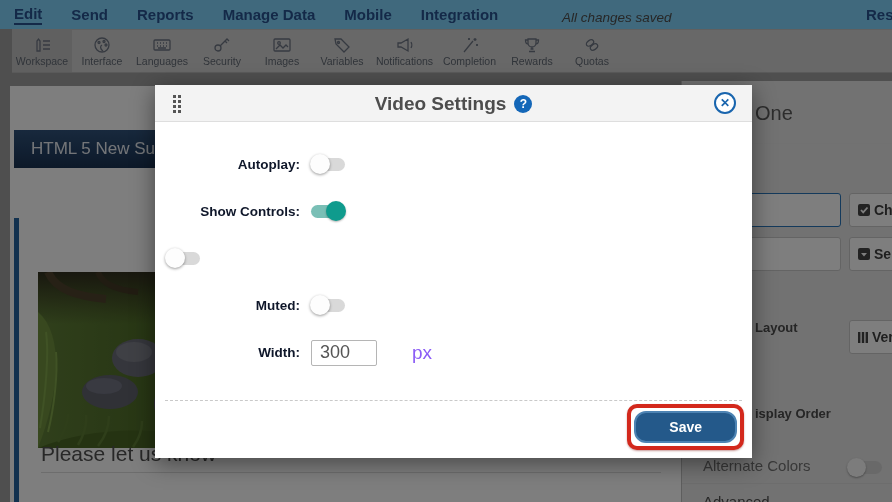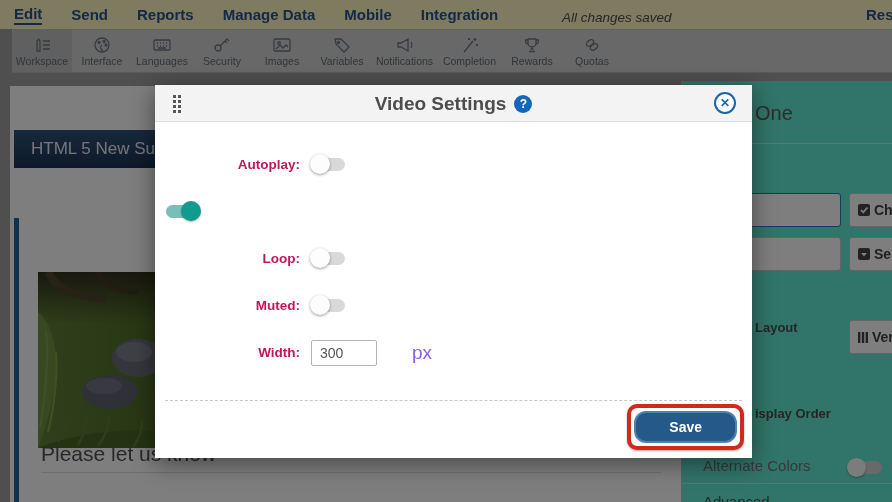--- a/index.html
+++ b/index.html
@@ -1,20 +1,20 @@
 <!DOCTYPE html>
 <html><head>
 <meta charset="utf-8">
 <style>
   * { margin:0; padding:0; box-sizing:border-box; }
   html,body { width:892px; height:502px; overflow:hidden; }
   body { position:relative; font-family:"Liberation Sans",sans-serif; background:#9e9e9e; }
 
   
-  .topnav { position:absolute; top:0; left:0; right:0; height:29px; background:#fef9c3;
+  .topnav { position:absolute; top:0; left:0; right:0; height:29px; background:#7dd3fc;
             display:flex; align-items:center; padding-left:14px; z-index:1; }
   .nav-item { font-size:15px; font-weight:bold; color:#234f8f; margin-right:29px;
               padding-bottom:1px; cursor:pointer; white-space:nowrap; }
   .nav-item.active { border-bottom:2px solid #234f8f; }
   .nav-right { position:absolute; left:866px; top:6px; font-size:15px; font-weight:bold; color:#234f8f; }
 
   
   .toolbar { position:absolute; top:29px; left:12px; right:0; height:44px; background:#d2d2d2;
              border-top:1px solid #c0c0c0; border-bottom:1px solid #b5b5b5; display:flex; z-index:1; }
   .tool { width:60px; height:100%; display:flex; flex-direction:column; align-items:center;
@@ -35,21 +35,21 @@
             background:linear-gradient(#2a4d77,#122c4e); color:#e9edf3; font-size:17px;
             line-height:38px; padding-left:17px; white-space:nowrap; overflow:hidden; }
   .question-block { position:absolute; left:4px; top:132px; right:0; bottom:0;
                     border-left:5px solid #1e5f9e; background:#fff; }
   .q-image { position:absolute; left:19px; top:54px; width:430px; height:176px; overflow:hidden; }
   .q-image svg { display:block; }
   .q-caption { position:absolute; left:22px; top:224px; font-size:21px; color:#4c4c4c; white-space:nowrap; }
   .q-divider { position:absolute; left:22px; top:254px; width:620px; border-top:1px solid #dcdcdc; }
 
   
-  .sidebar { position:absolute; left:681px; top:81px; width:211px; height:421px; background:#5eead4;
+  .sidebar { position:absolute; left:681px; top:81px; width:211px; height:421px; background:#e5e5e5;
              border-left:1px solid #bdbdbd; overflow:hidden; }
   .sb-heading { position:absolute; left:73px; top:21px; font-size:20px; color:#555; white-space:nowrap; }
   .sb-div1 { position:absolute; left:0; right:0; top:62px; border-top:1px solid #e3e3e3; }
   .sb-label { position:absolute; font-size:13px; font-weight:bold; color:#474747; white-space:nowrap;margin-top:28px; }
   .sb-btn { position:absolute; height:34px; border:1px solid #c9c9c9; border-radius:3px; background:#fff;
             font-size:14px; font-weight:bold; color:#3a3a3a; display:flex; align-items:center;
             cursor:pointer; white-space:nowrap; }
   .sb-btn.sel { border-color:#2272b8; color:#2272b8; }
   .sb-btn.frag { justify-content:flex-start; padding-right:18px; }
   .sb-btn .bicon { margin:0 3px 0 7px; display:flex; align-items:center; }
@@ -73,28 +73,28 @@
   .modal-title-wrap { width:100%; text-align:center; line-height:37px; font-size:19px;
                       font-weight:bold; color:#4d4d4d; }
   .help-badge { display:inline-block; width:18px; height:18px; border-radius:50%; background:#1467b8;
                 color:#fff; font-size:12px; font-weight:bold; line-height:18px; text-align:center;
                 vertical-align:2px; margin-left:8px; cursor:pointer; }
   .close-btn { position:absolute; right:16px; top:7px; width:22px; height:22px; border-radius:50%;
                border:2px solid #1965ae; color:#1965ae; font-size:12px; font-weight:bold;
                line-height:18px; text-align:center; cursor:pointer; background:#fff; }
   .modal-body { padding-top:19px; }
   .m-row { display:flex; align-items:center; height:47px; }
-  .m-label { width:145px; text-align:right; font-size:13.5px; font-weight:bold; color:#be185d; }
+  .m-label { width:145px; text-align:right; font-size:13.5px; font-weight:bold; color:#0f172a; }
   .tgl { position:relative; width:34px; height:13px; border-radius:7px; background:#d9d9d9;
          margin-left:11px; cursor:pointer; }
   .tgl .knob { position:absolute; top:-4px; left:-1px; width:20px; height:20px; border-radius:50%;
                background:#fdfdfd; box-shadow:0 1px 3px rgba(0,0,0,.4); }
   .tgl.on { background:#7abfb6; }
   .tgl.on .knob { left:auto; right:-1px; background:#0f9b8d; box-shadow:0 1px 2px rgba(0,0,0,.3); }
-  .width-input { width:66px; height:26px; border:1px solid #b5b5b5; border-radius:2px; font-size:14px;
+  .width-input { width:66px; height:26px; border:1px solid #b5b5b5; border-radius:2px; font-size:18px;
                  color:#555; padding:0 8px; margin-left:11px; font-family:"Liberation Sans",sans-serif; }
   .unit { margin-left:35px; font-size:19px; color:#8b5cf6; }
   .m-sep { position:absolute; top:315px; left:10px; right:10px; border-top:1px dashed #c9c9c9; }
   .save-wrap { position:absolute; top:319px; right:8px; border:4px solid #d3281c; border-radius:10px;
                padding:3px; background:#fff; box-shadow:0 1px 2px rgba(120,10,5,.4); }
   .save-btn { display:block; background:#24598a; border:2px solid #4d83b3; border-radius:12px;
               color:#fff; font-size:14px; font-weight:bold; padding:6px 33px; cursor:pointer;
               font-family:"Liberation Sans",sans-serif; }
 </style>
 </head>
@@ -304,26 +304,26 @@
   </div>
 
   <div class="modal-body">
     <div class="m-row">
       <span class="m-label">Autoplay:</span>
       <span class="tgl">
           <span class="knob"></span>
         </span>
     </div>
     <div class="m-row">
+      <span class="m-label">Show Controls:</span>
       <span class="tgl on">
           <span class="knob"></span>
         </span>
     </div>
     <div class="m-row">
-      <span class="m-label">Loop:</span>
       <span class="tgl">
           <span class="knob"></span>
         </span>
     </div>
     <div class="m-row">
       <span class="m-label">Muted:</span>
       <span class="tgl">
           <span class="knob"></span>
         </span>
     </div>

